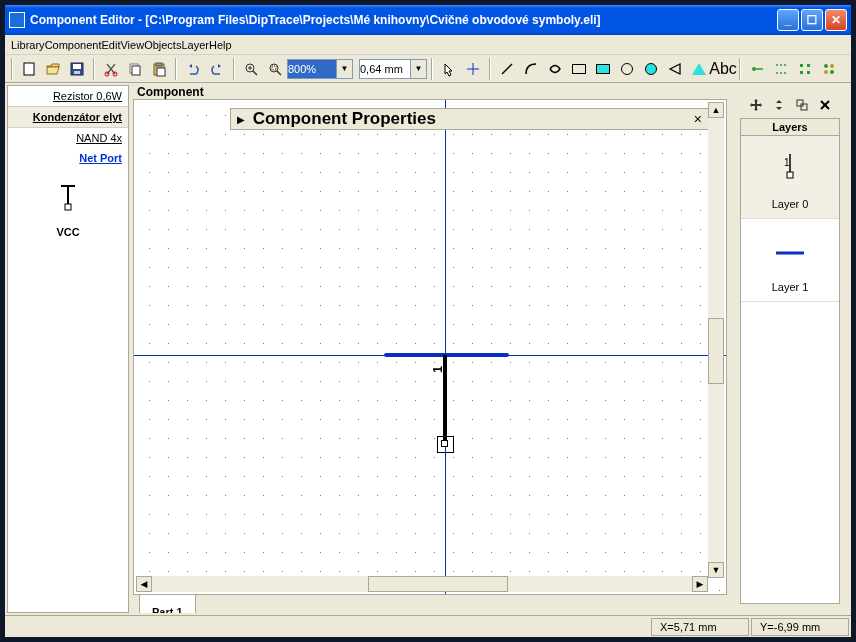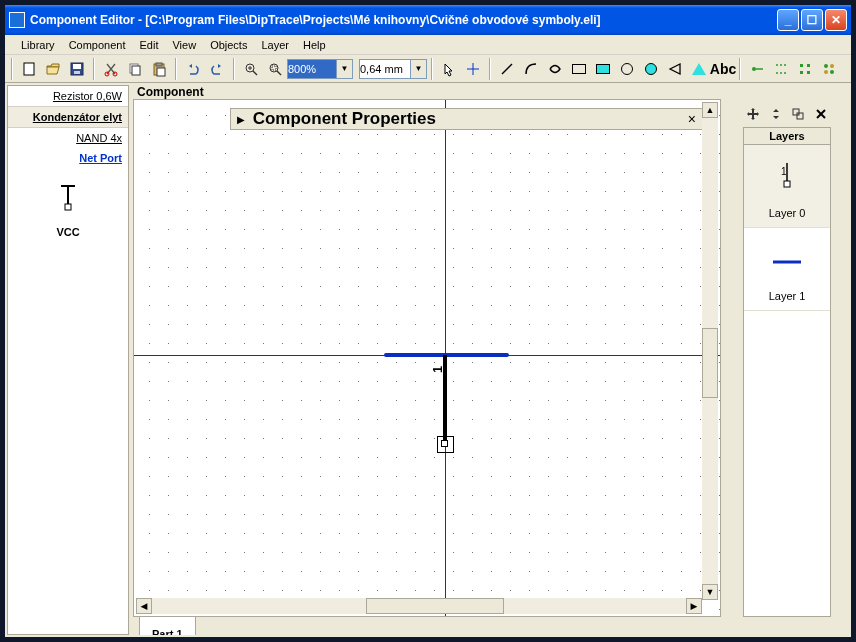--- a/index.html
+++ b/index.html
@@ -47,22 +47,21 @@
   cursor: pointer;
 }
 .win-min, .win-max { background: linear-gradient(to bottom, #5fa6ff, #2a6fd8); }
 .win-close { background: linear-gradient(to bottom, #f5896c, #d9431f); }
 
 .menubar {
   height: 20px;
   background: #ece9d8;
   display: flex;
   align-items: center;
-  gap: 14px;
-  padding: 0 16px;
+  padding: 0 6px;
   border-bottom: 1px solid #d4d0c8;
 }
 .menubar .menu-item { cursor: pointer; color: #000; }
 
 .toolbar-row {
   background: #ece9d8;
   border-bottom: 1px solid #aca899;
   display: flex;
   align-items: center;
   padding: 2px;
@@ -285,24 +284,24 @@
   border-bottom-right-radius: 6px;
   padding: 15px 12px;
   font-size: 11px;
   font-weight: bold;
   cursor: pointer;
   height: 17px;
   line-height: 16px;
 }
 
 .sidebar-right {
-  width: 88px;
+  width: 100px;
   display: flex;
   flex-direction: column;
-  margin: 20px;
+  margin: 11px;
 }
 .mini-toolbar {
   height: 22px;
   background: #ece9d8;
   display: flex;
   align-items: center;
   gap: 3px;
   justify-content: center;
 }
 .mini-toolbar .tb-btn { width: 18px; height: 18px; }
@@ -502,21 +501,21 @@
       </div>
     <div class="tb-btn">
         <svg width="16" height="16">
           <path d="M3 8l10-5v10z" fill="none" stroke="#000" stroke-width="1.3"></path>
         </svg>
       </div>
     <div class="tb-btn">
         <span class="shape polygon-shape"></span>
       </div>
     <div class="tb-btn">
-        <span style="font-size:14px;font-weight:bold;color:#000">Abc</span>
+        <span style="font-size:16px;font-weight:normal;color:#000">Abc</span>
       </div>
     <div class="toolbar-sep"></div>
 
     <div class="tb-btn">
         <svg width="16" height="16">
           <circle cx="5" cy="8" r="2" fill="#2b9b2b"></circle>
           <line x1="7" y1="8" x2="14" y2="8" stroke="#2b9b2b" stroke-width="1.5"></line>
         </svg>
       </div>
     <div class="tb-btn">
@@ -650,14 +649,19 @@
                 <line x1="6" y1="10" x2="34" y2="10" stroke="#0a2ec0" stroke-width="3"></line>
               </svg>
           </div>
           <div>Layer 1</div>
         </div>
       </div>
     </div>
 
   </div>
 
+  <div class="statusbar">
+    <div class="status-spacer"></div>
+    <div class="status-cell" style="width:98px">X=5,71 mm</div>
+    <div class="status-cell" style="width:98px">Y=-6,99 mm</div>
+  </div>
 
 </div>
 
 </body></html>

